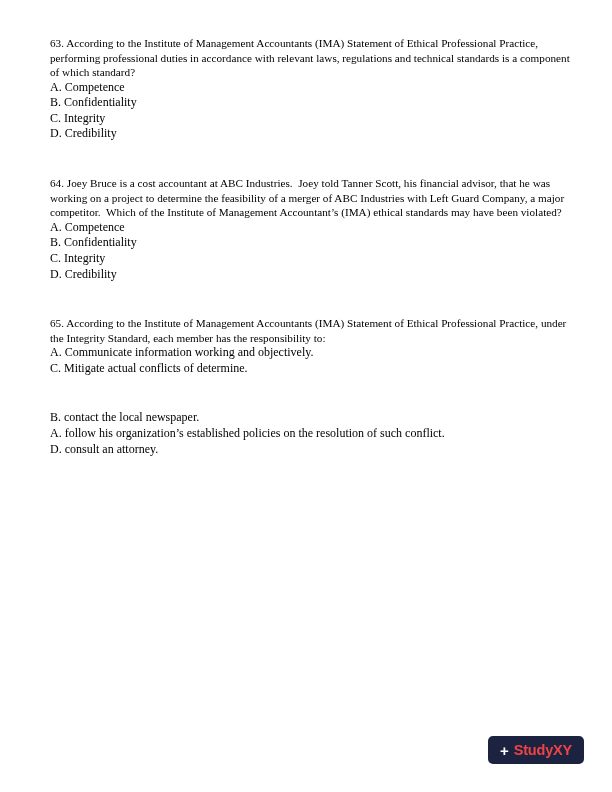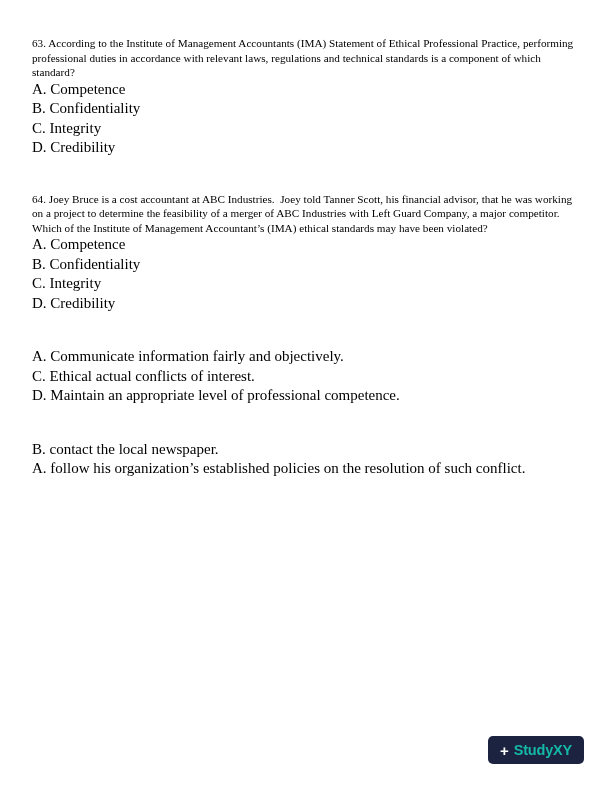--- a/index.html
+++ b/index.html
@@ -15,34 +15,34 @@
     position: relative;
     overflow: hidden;
   }
   .page {
     position: absolute;
     left: 0;
     top: 0;
     width: 612px;
     height: 792px;
     box-sizing: border-box;
-    padding: 36px 38px 0 32px;
+    padding: 36px 38px 0 50px;
   }
   .question-block {
     margin-bottom: 0;
   }
   .q-text {
     font-size: 11.2px;
     line-height: 1.30;
     text-align: left;
     margin: 0;
     white-space: pre-wrap;
   }
   .choice {
-    font-size: 15px;
+    font-size: 12px;
     line-height: 1.30;
     margin: 0;
     white-space: pre-wrap;
   }
   .spacer-lg { height: 34px; }
 
   .watermark {
     position: absolute;
     right: 28px;
     bottom: 28px;
@@ -58,21 +58,21 @@
   }
   .watermark .plus {
     color: #ffffff;
     font-family: "Liberation Sans", sans-serif;
     font-size: 15px;
     font-weight: bold;
     line-height: 1;
     margin-right: 5px;
   }
   .watermark .wm-text {
-    color: #14b8a6;
+    color: #ef4444;
     font-family: "Liberation Sans", sans-serif;
     font-size: 14.5px;
     font-weight: bold;
     letter-spacing: -0.2px;
     line-height: 1;
   }
 </style>
 </head>
 <body>
 
@@ -92,30 +92,31 @@
     <p class="q-text">64. Joey Bruce is a cost accountant at ABC Industries.  Joey told Tanner Scott, his financial advisor, that he was working on a project to determine the feasibility of a merger of ABC Industries with Left Guard Company, a major competitor.  Which of the Institute of Management Accountant’s (IMA) ethical standards may have been violated?</p>
     <p class="choice">A. Competence</p>
     <p class="choice">B. Confidentiality</p>
     <p class="choice">C. Integrity</p>
     <p class="choice">D. Credibility</p>
   </div>
 
   <div class="spacer-lg"></div>
 
   <div class="question-block">
-    <p class="choice">A. Communicate information fairly and objectively.</p>
-    <p class="choice">C. Ethical actual conflicts of interest.</p>
-    <p class="choice">D. Maintain an appropriate level of professional competence.</p>
+    <p class="q-text">65. According to the Institute of Management Accountants (IMA) Statement of Ethical Professional Practice, under the Integrity Standard, each member has the responsibility to:</p>
+    <p class="choice">A. Communicate information working and objectively.</p>
+    <p class="choice">C. Mitigate actual conflicts of determine.</p>
   </div>
 
   <div class="spacer-lg"></div>
 
   <div class="question-block">
     <p class="choice">B. contact the local newspaper.</p>
     <p class="choice">A. follow his organization’s established policies on the resolution of such conflict.</p>
+    <p class="choice">D. consult an attorney.</p>
   </div>
 
 </div>
 
 <div class="watermark">
   <span class="plus">+</span>
   <span class="wm-text">StudyXY</span>
 </div>
 
 </body></html>

